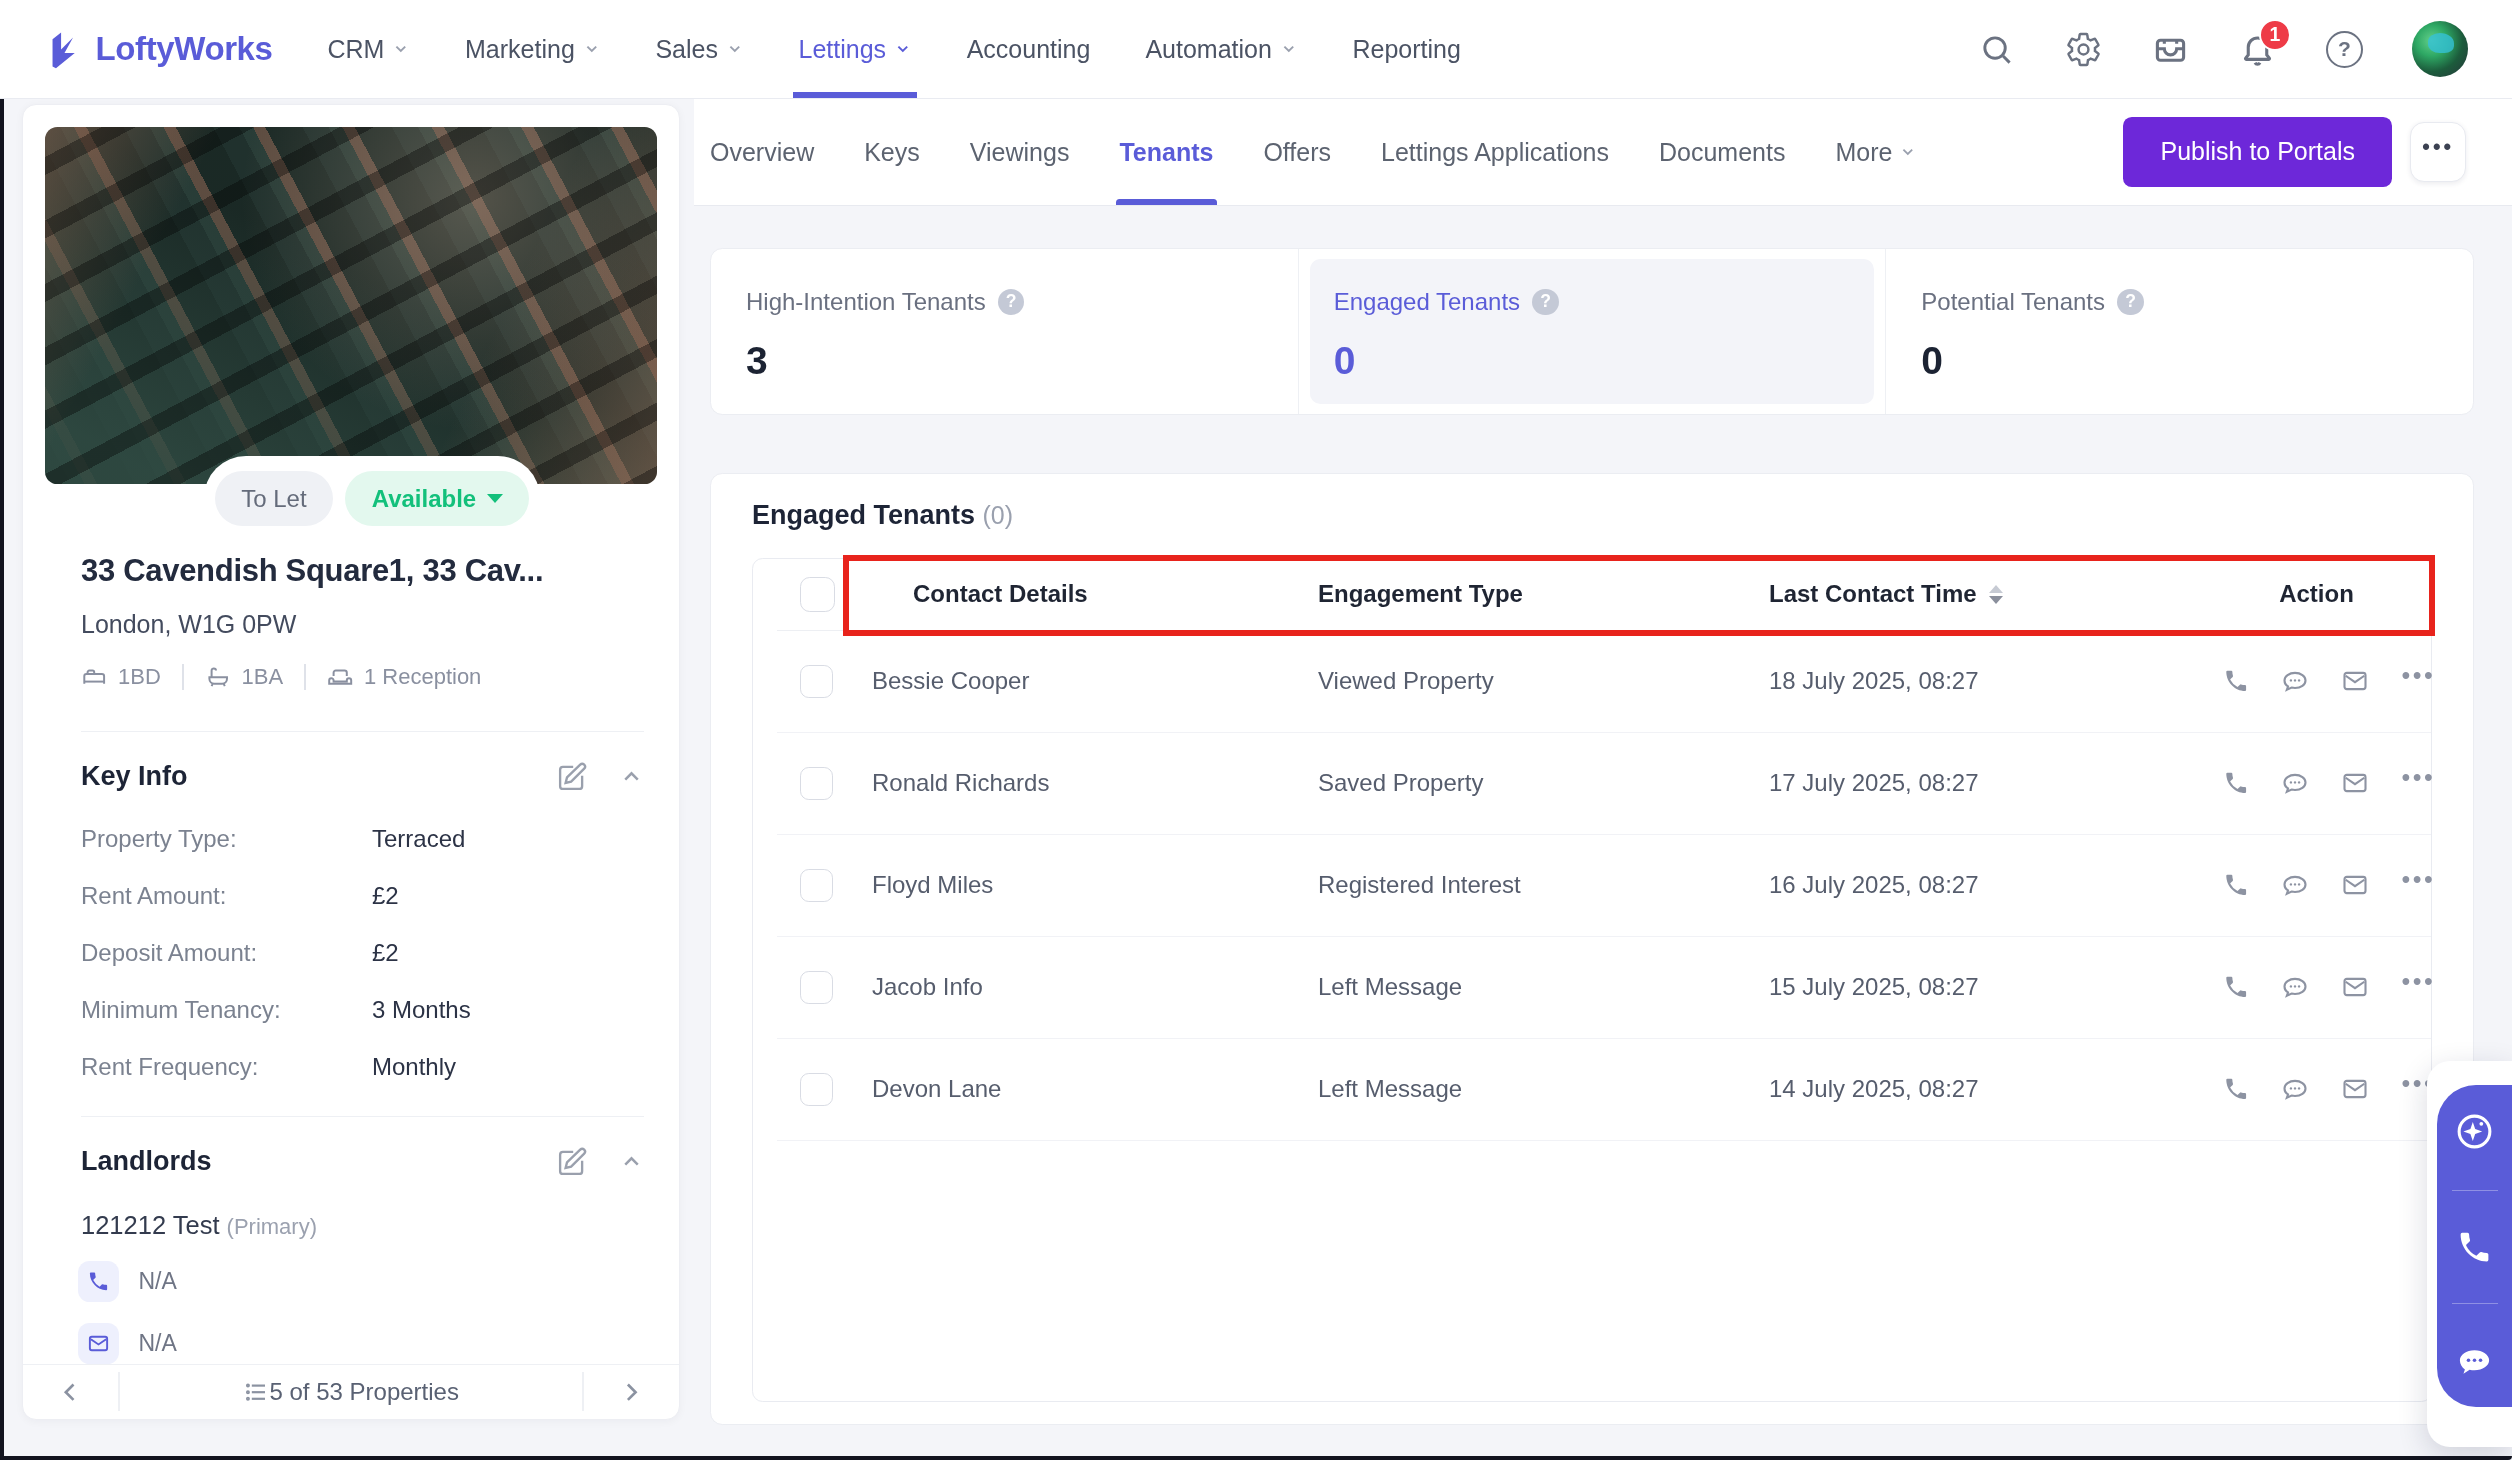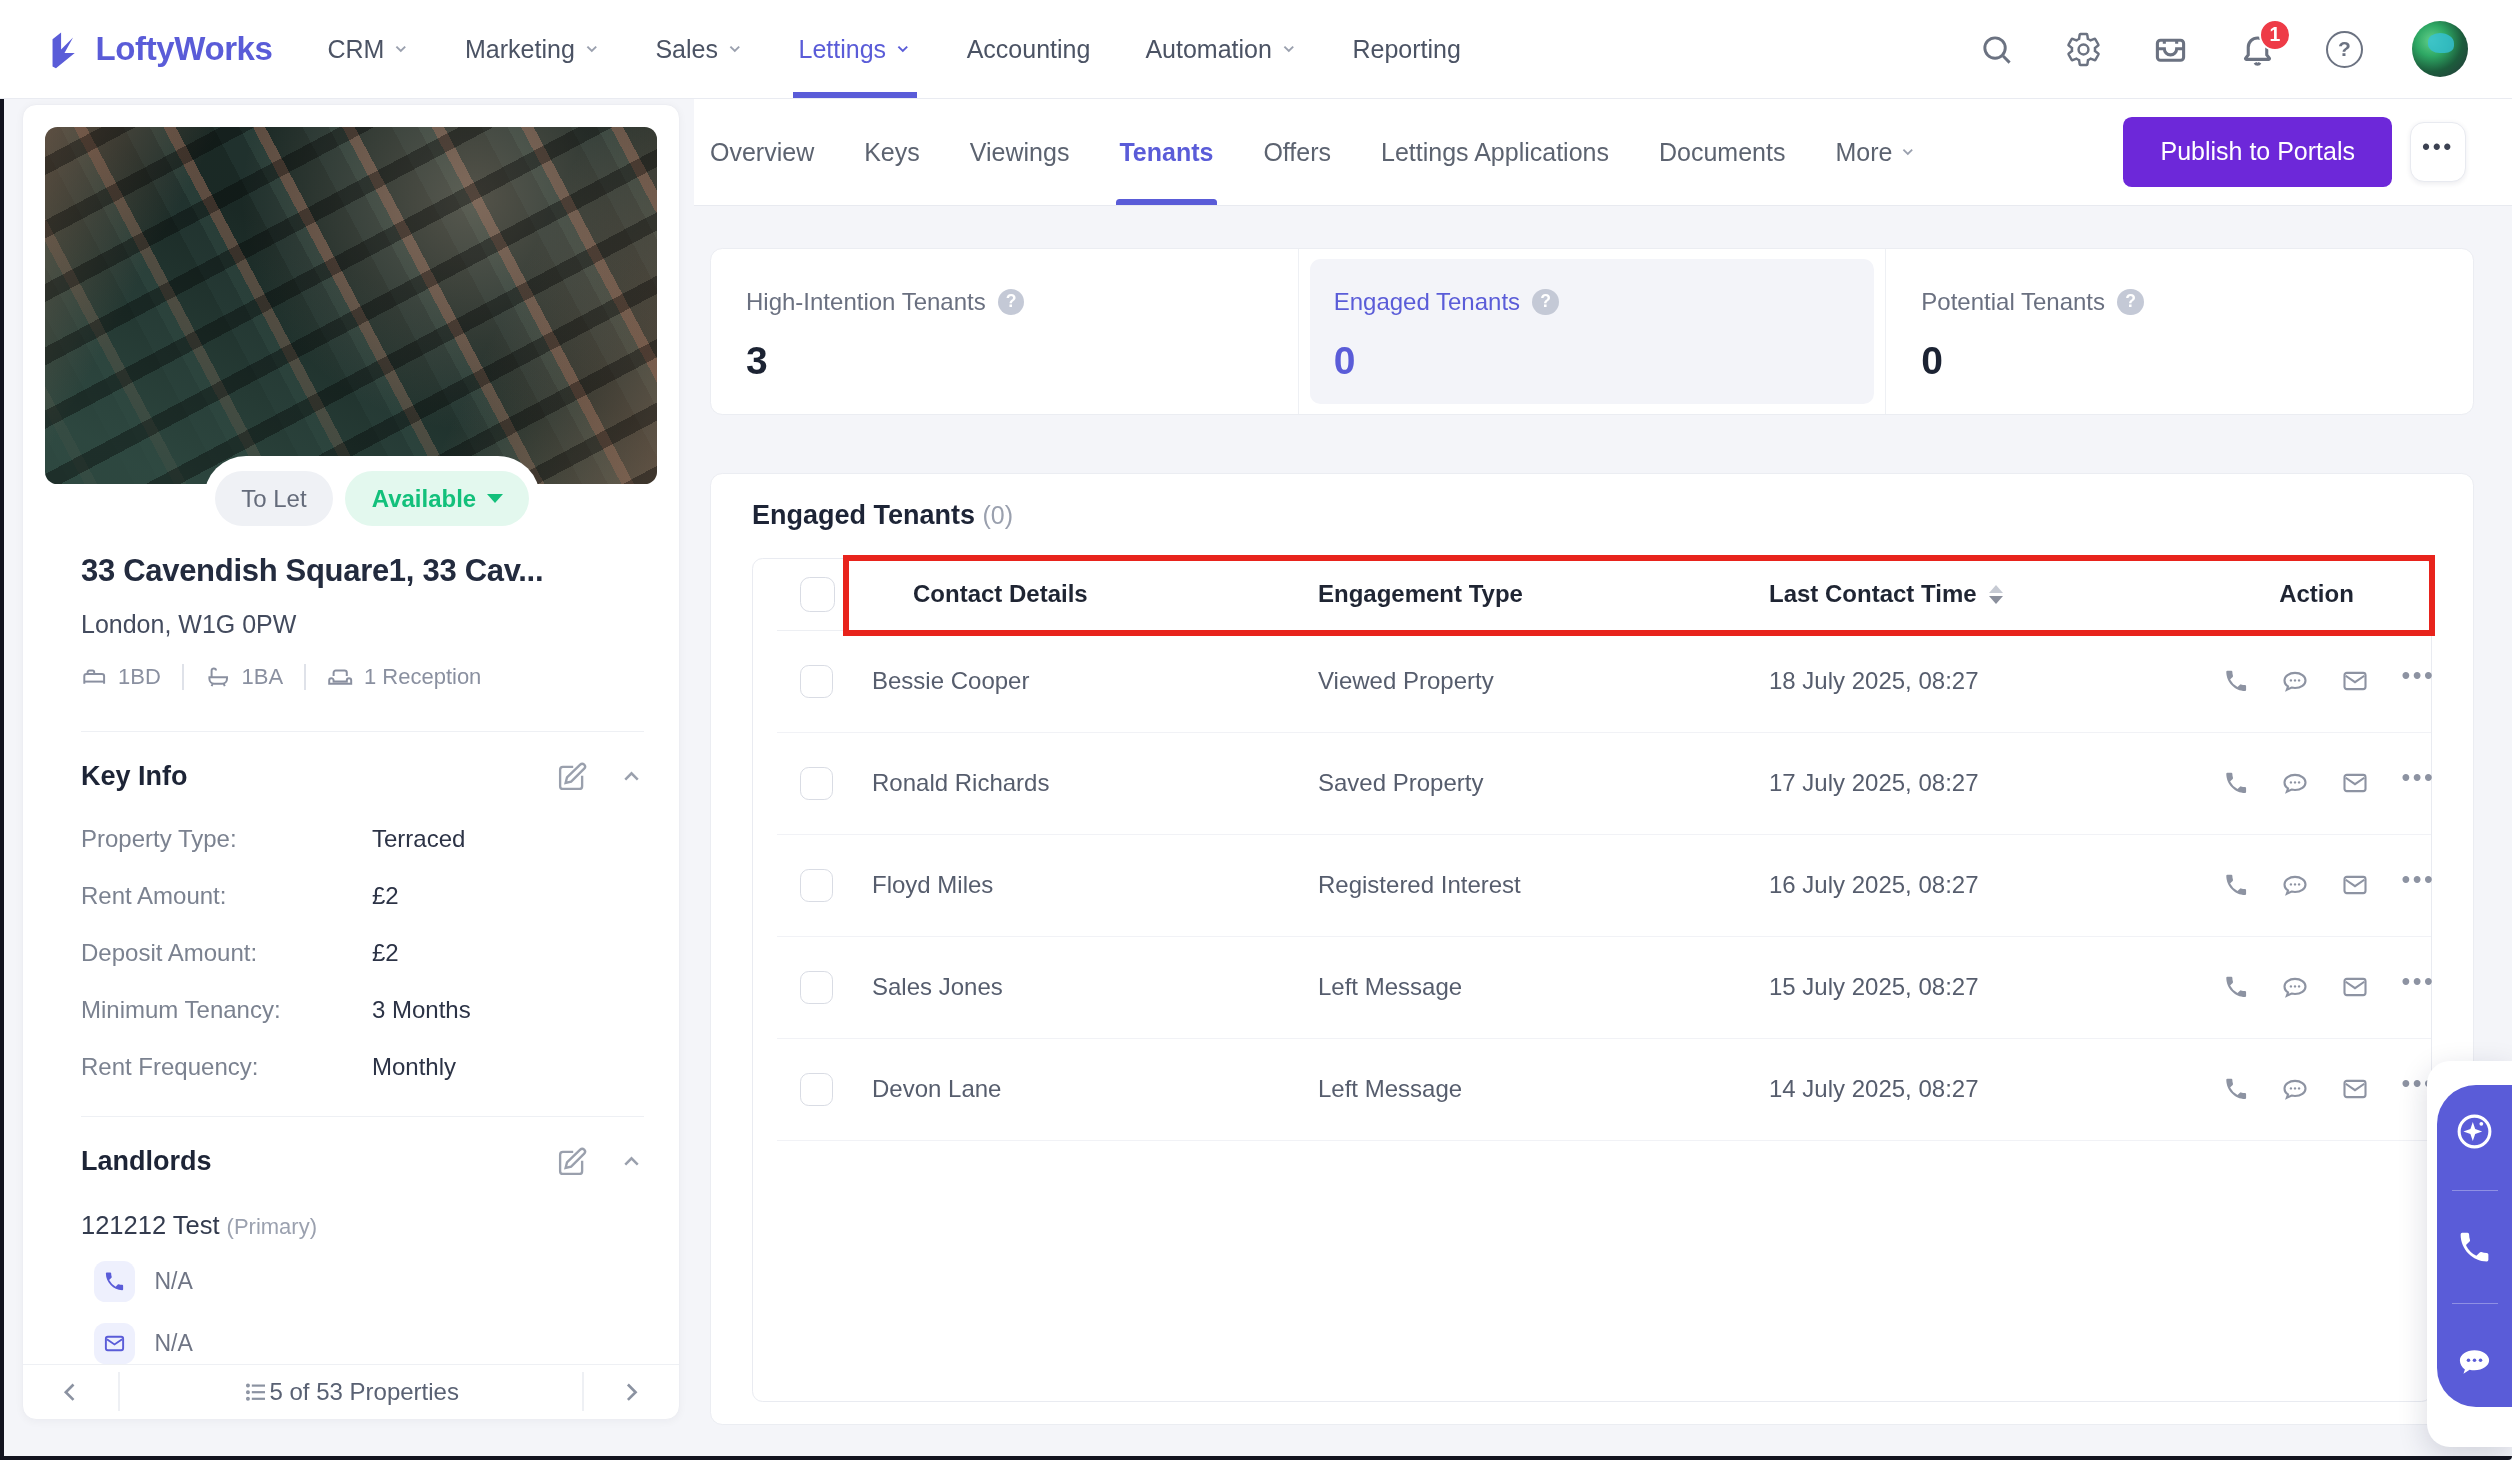--- a/index.html
+++ b/index.html
@@ -84,21 +84,21 @@
   .hr { border:none; border-top:1.8px solid #eef0f4; margin:41px 35px 0 58px; }
   .sect-head { display:flex; align-items:center; margin-top:28px; padding:0 35px 0 58px; }
   .sect-head h3 { font-size:27px; font-weight:bold; color:#1d2436; }
   .sect-icons { margin-left:auto; display:flex; align-items:center; gap:30px; color:#9aa0ad; }
   .kv-list { margin-top:32px; padding:0 35px 0 58px; }
   .kv { display:flex; margin-bottom:29px; font-size:24px; }
   .kv dt { width:291px; color:#7b8290; }
   .kv dd { color:#2c3346; }
   .landlord-name { margin-top:33px; padding:0 35px 0 58px; font-size:25.5px; color:#333b4e; font-weight:500; }
   .landlord-name .tag { font-size:22px; color:#9ba1af; font-weight:normal; }
-  .contact-row { display:flex; align-items:center; gap:19.4px; margin-top:21px; padding:0 35px 0 55px;margin-left:16px; }
+  .contact-row { display:flex; align-items:center; gap:19.4px; margin-top:21px; padding:0 35px 0 55px; }
   .contact-ic { width:41px; height:41px; border-radius:11.5px; background:#eef0fd; color:#5a5cd8; display:flex; align-items:center; justify-content:center; }
   .contact-val { font-size:23px; color:#6f7585; }
   .spacer { flex:1; }
   .card-footer { border-top:1.8px solid #eef0f4; height:65px; display:flex; align-items:center; color:#596173; }
   .pg-btn { width:95px; height:100%; display:flex; align-items:center; justify-content:center; cursor:pointer; color:#8b92a1; }
   .pg-div { width:1.8px; height:39px; background:#eef0f4; }
   .pg-mid { flex:1; display:flex; align-items:center; justify-content:center; font-size:24px; cursor:pointer; }
 
   
   .tabs-strip {
@@ -575,21 +575,21 @@
             </svg>
           </span>
         <span class="dots">•••</span>
       </div>
     </div>
 
     <div class="trow">
       <div class="cb-cell">
           <span class="checkbox"></span>
         </div>
-      <div class="col-contact">Sales Jones</div>
+      <div class="col-contact">Jacob Info</div>
       <div>Left Message</div>
       <div>15 July 2025, 08:27</div>
       <div class="action-cell">
         <span class="action-ic">
             <svg width="26.4" height="26.4" viewBox="0 0 24 24" fill="currentColor">
               <path d="M6.62 10.79a15.05 15.05 0 0 0 6.59 6.59l2.2-2.2a1 1 0 0 1 1.01-.25c1.12.37 2.33.57 3.58.57a1 1 0 0 1 1 1V20a1 1 0 0 1-1 1C10.85 21 3 13.15 3 3.5a1 1 0 0 1 1-1h3.5a1 1 0 0 1 1 1c0 1.25.2 2.46.57 3.58a1 1 0 0 1-.25 1.01l-2.2 2.2z"></path>
             </svg>
           </span>
         <span class="action-ic">
             <svg width="28" height="28" viewBox="0 0 24 24" fill="none" stroke="currentColor" stroke-width="1.8">

